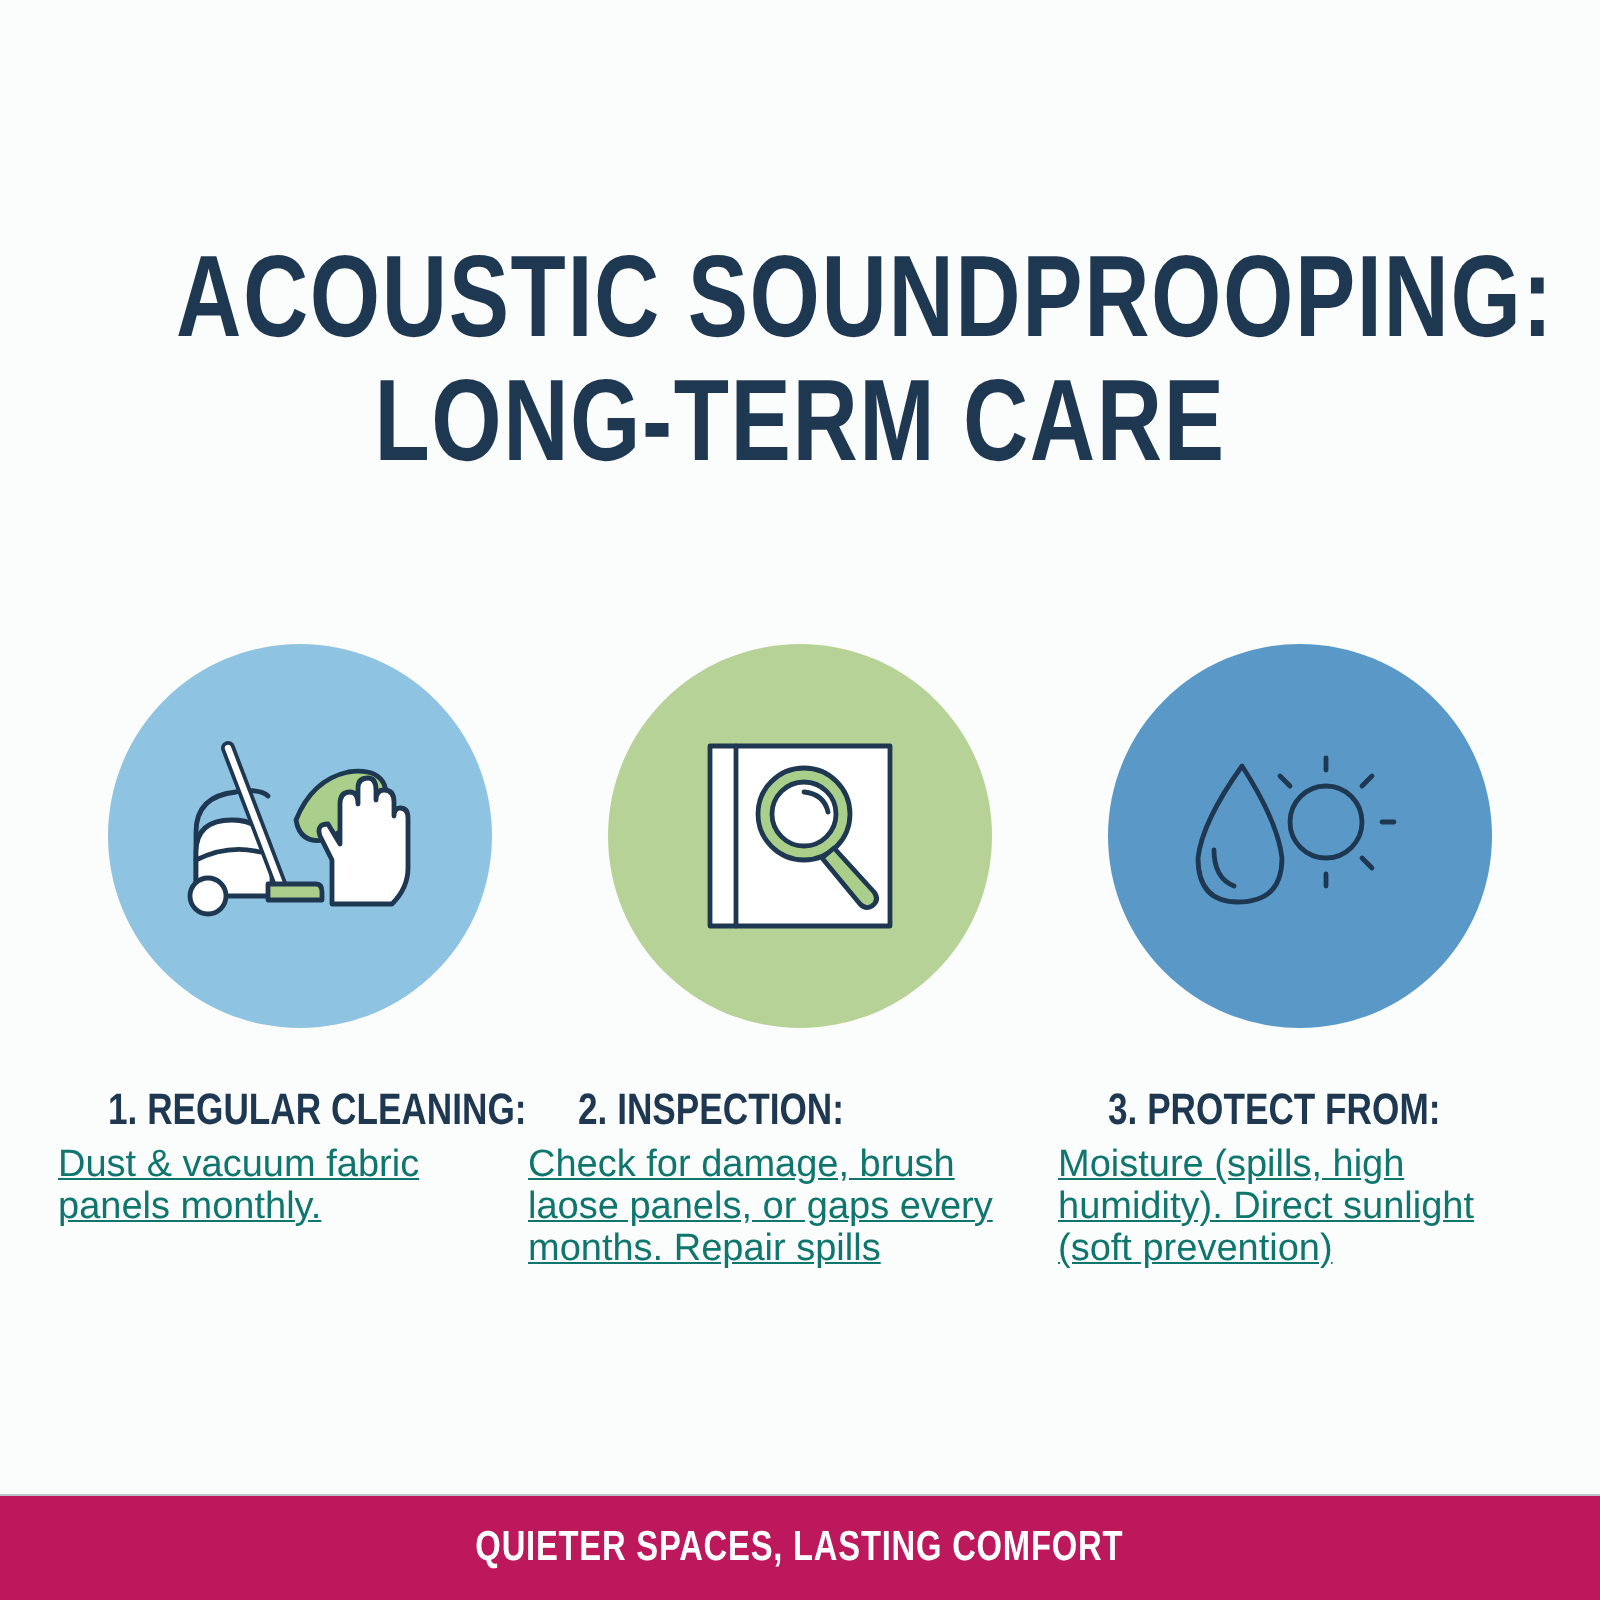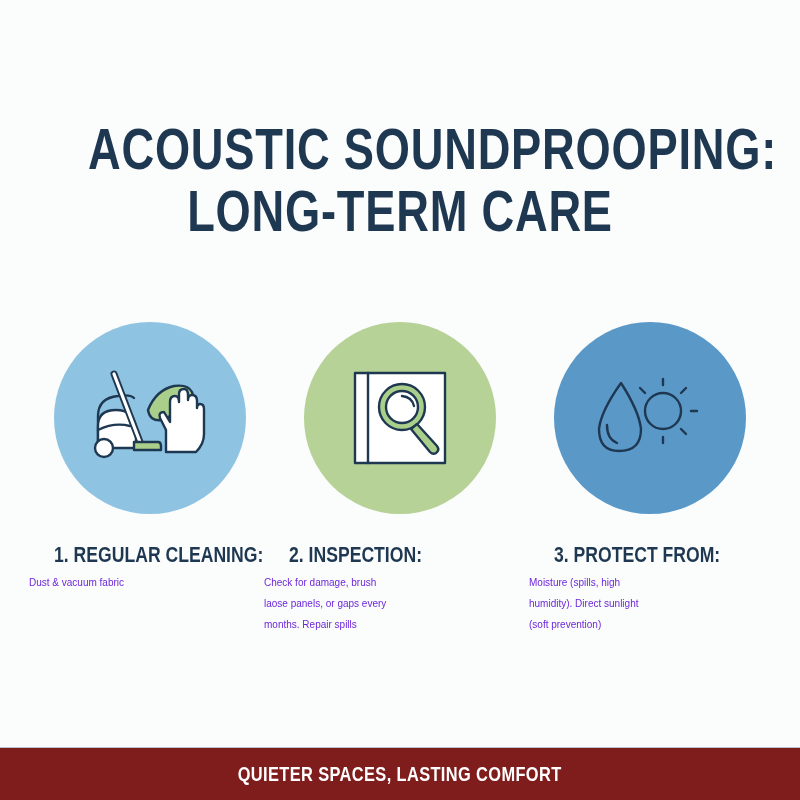--- a/index.html
+++ b/index.html
@@ -43,29 +43,30 @@
       font-weight: bold;
       font-size: 22px;
       line-height: 26px;
       color: #1f3852;
       transform: scaleX(0.8);
       transform-origin: center;
       white-space: nowrap;
     }
     .col-body {
       margin-top: 4px;
-      font-size: 10px;
+      font-size: 19px;
       line-height: 21px;
-      color: #6d28d9;
+      color: #0f766e;
+      text-decoration: underline;
     }
     .col-body span { display: block; white-space: nowrap; }
 
     .footer {
       position: absolute; left: 0; top: 747px; width: 800px; height: 53px;
-      background: #7f1d1d;
+      background: #be185d;
       border-top: 1px solid #b9c4cf;
       display: flex; align-items: center; justify-content: center;
     }
     .footer-text {
       font-weight: bold;
       font-size: 21px;
       color: #ffffff;
       letter-spacing: 0.5px;
       transform: scaleX(0.78);
       white-space: nowrap;
@@ -132,20 +133,21 @@
         <line x1="91" y1="15" x2="86" y2="20"></line>
         <line x1="86" y1="56" x2="91" y2="61"></line>
       </g>
     </svg>
   </div>
 
   <div class="col" style="left:29px;">
     <span class="col-heading">1. REGULAR CLEANING:</span>
     <div class="col-body">
       <span>Dust &amp; vacuum fabric</span>
+      <span>panels monthly.</span>
     </div>
   </div>
 
   <div class="col" style="left:264px;">
     <span class="col-heading">2. INSPECTION:</span>
     <div class="col-body">
       <span>Check for damage, brush</span>
       <span>laose panels, or gaps every</span>
       <span>months. Repair spills</span>
     </div>

